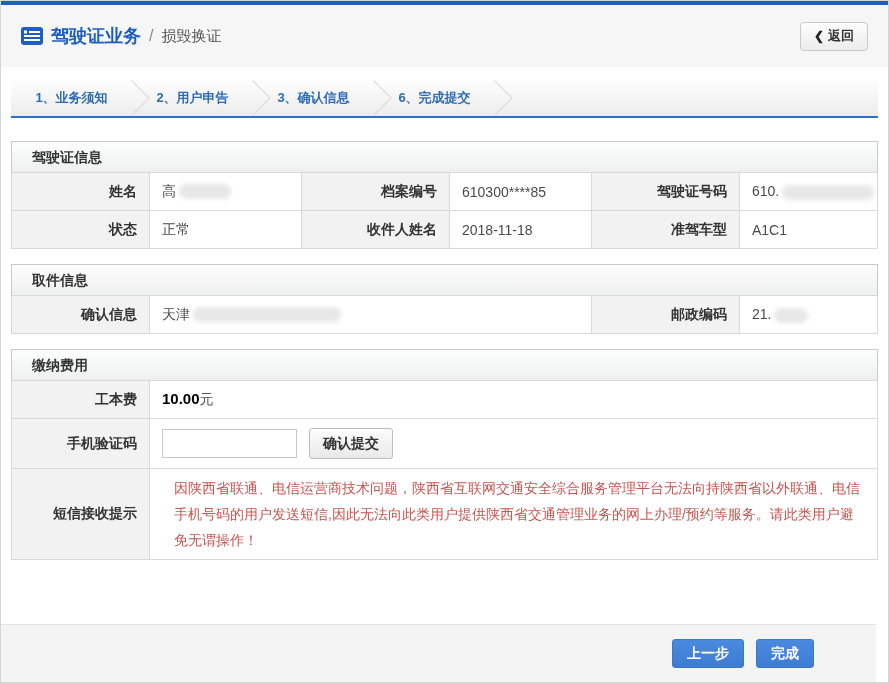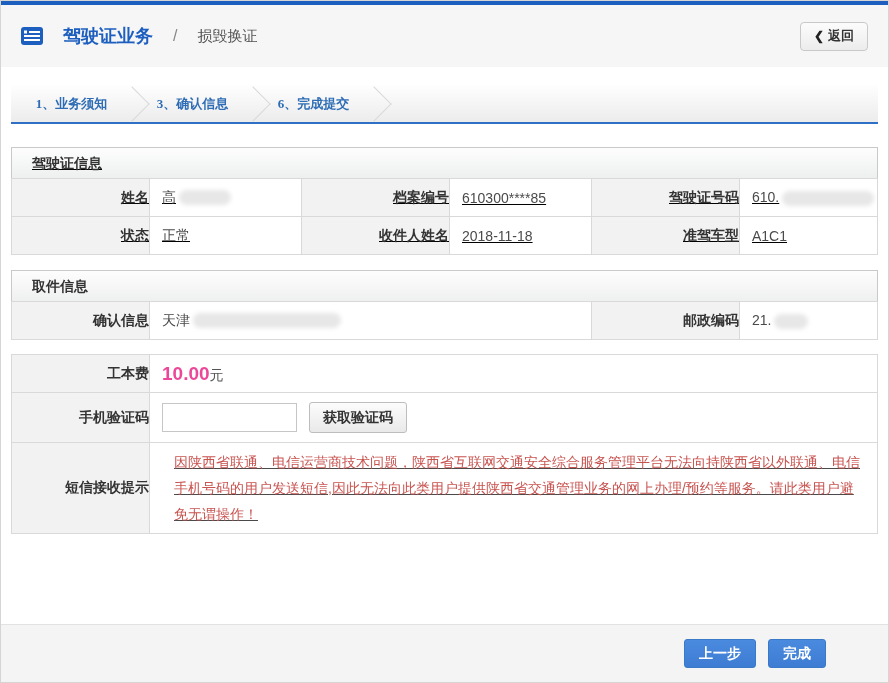--- a/index.html
+++ b/index.html
@@ -13,101 +13,100 @@
     border:1px solid #d5d5d5; background:#fff; overflow:hidden;
   }
   .topbar { height:4px; background:#1d5fbf; }
 
   
   .header {
     height:62px; background:#f6f6f6;
     display:flex; align-items:center; justify-content:space-between;
     padding:0 20px;
   }
-  .title-group { display:flex; align-items:center; gap:20px; }
+  .title-group { display:flex; align-items:center; gap:8px; }
   .title-main { font-size:18px; font-weight:bold; color:#1d5fbf; }
   .title-sep  { font-size:16px; color:#888; }
   .title-sub  { font-size:15px; color:#555; }
   .btn-back {
     display:inline-flex; align-items:center; gap:4px;
     height:29px; padding:0 13px;
     background:linear-gradient(#fcfcfc,#ececec);
     border:1px solid #c9c9c9; border-radius:4px;
     font-size:13px; font-weight:bold; color:#333; cursor:pointer;
   }
   .btn-back .chev { font-size:12px; font-weight:bold; color:#222; }
 
   
   .steps {
-    margin:18px 10px; height:39px; display:flex;
+    margin:12px 10px; height:39px; display:flex;
     background:linear-gradient(#fefefe,#ececec);
     border-bottom:2px solid #2f6fc5;
-    font-family:Liberation Serif, serif;
   }
   .step {
     position:relative; width:121px; height:37px;
     display:flex; align-items:center; justify-content:center;
     font-size:13px; font-weight:bold; color:#2e6cb5; cursor:pointer;
   }
   .step:not(.active)::after {
     content:""; position:absolute; right:0; top:50%;
     width:24px; height:24px;
     border-top:1px solid #d9d9d9; border-right:1px solid #d9d9d9;
     transform:translate(50%,-50%) rotate(45deg);
     pointer-events:none;
   }
   .step.active {
     background:linear-gradient(#4080dc,#2f6bc6); color:#fff;
     clip-path:polygon(0 0, calc(100% - 13px) 0, 100% 50%, calc(100% - 13px) 100%, 0 100%);
   }
 
   
   .section { margin:0 10px; }
-  .section.first { margin-top:23px;text-decoration:underline; }
+  .section.first { margin-top:23px; }
   .section + .section { margin-top:15px;border-radius:14px; }
   .section-header {
     height:32px; line-height:30px; padding-left:20px;
     font-size:14px; font-weight:bold; color:#333;
     background:linear-gradient(#fdfdfd,#eef0ef);
     border:1px solid #c9c9c9;
   }
   table { width:100%; border-collapse:collapse; table-layout:fixed; margin-top:-1px; }
   td { border:1px solid #d9d9d9; font-size:14px; height:38px; overflow:hidden; white-space:nowrap; }
-  td.lbl { background:#f2f2f2; text-align:right; font-weight:bold; color:#333; }
+  td.lbl { background:#f2f2f2; text-align:right; padding-right:12px; font-weight:bold; color:#333; }
   td.val { background:#fff; padding-left:12px; color:#4a4a4a; }
 
   .blur {
     display:inline-block; vertical-align:middle; height:15px;
     border-radius:8px; background:#e7e7e7; filter:blur(2px); margin-left:3px;
   }
 
-  .amount { color:#ec4899; font-weight:bold; font-size:19px; }
+  .amount { color:#000000; font-weight:bold; font-size:15px; }
   .unit { color:#555; font-size:14px; }
 
   td.captcha-cell { height:50px; }
   .captcha-input {
     width:135px; height:29px; border:1px solid #c6c6c6; background:#fff;
     padding:0 6px; font-size:14px; vertical-align:middle;
   }
   .btn-getcode {
     height:31px; margin-left:8px; padding:0 13px; vertical-align:middle;
     background:linear-gradient(#fcfcfc,#e9e9e9);
     border:1px solid #bdbdbd; border-radius:3px;
     font-size:14px; font-weight:bold; color:#333; cursor:pointer;
   }
 
-  td.notice-cell { height:66px; white-space:normal;text-decoration:underline; }
+  td.notice-cell { height:66px; white-space:normal; }
   .notice-text {
     display:block; padding:6px 12px; color:#c85450;
     font-size:14px; line-height:26px;
   }
 
   
   .footer {
-    position:absolute; left:0; right:0; bottom:0; height:58px;
+    position:absolute; left:0; right:12px; bottom:0; height:58px;
     background:#f4f4f4; border-top:1px solid #e2e2e2;
     display:flex; align-items:center; justify-content:flex-end;
     gap:12px; padding-right:62px;
   }
   .btn-blue {
     min-width:52px; height:29px; padding:0 14px;
     background:linear-gradient(#4a8adf,#3d7cd2); color:#fff;
     border:1px solid #3a78c8; border-radius:3px;
     font-size:14px; font-weight:bold; cursor:pointer;
     font-family:inherit;
@@ -135,20 +134,21 @@
       <span class="title-sub">损毁换证</span>
     </div>
     <button class="btn-back">
       <span class="chev">❮</span>
       <span>返回</span>
     </button>
   </div>
 
   <div class="steps">
     <div class="step">1、业务须知</div>
+    <div class="step">2、用户申告</div>
     <div class="step">3、确认信息</div>
     <div class="step">6、完成提交</div>
   </div>
 
   <div class="section first">
     <div class="section-header">驾驶证信息</div>
     <table>
       <colgroup>
         <col style="width:138px">
           <col style="width:152px">
@@ -194,37 +194,38 @@
         <td class="lbl">确认信息</td>
         <td class="val" colspan="3"><span>天津</span><span class="blur" style="width:148px"></span></td>
         <td class="lbl">邮政编码</td>
         <td class="val"><span>21.</span><span class="blur" style="width:34px"></span></td>
       </tr>
     </tbody>
       </table>
   </div>
 
   <div class="section">
+    <div class="section-header">缴纳费用</div>
     <table>
       <colgroup>
         <col style="width:138px">
           <col>
       </colgroup>
       <tbody>
           <tr>
         <td class="lbl">工本费</td>
         <td class="val">
           <span class="amount">10.00</span><span class="unit">元</span>
         </td>
       </tr>
       <tr>
         <td class="lbl">手机验证码</td>
         <td class="val captcha-cell">
           <input class="captcha-input" type="text" value="" style="">
-          <button class="btn-getcode">获取验证码</button>
+          <button class="btn-getcode">确认提交</button>
         </td>
       </tr>
       <tr>
         <td class="lbl">短信接收提示</td>
         <td class="val notice-cell">
           <span class="notice-text">因陕西省联通、电信运营商技术问题，陕西省互联网交通安全综合服务管理平台无法向持陕西省以外联通、电信手机号码的用户发送短信,因此无法向此类用户提供陕西省交通管理业务的网上办理/预约等服务。请此类用户避免无谓操作！</span>
         </td>
       </tr>
     </tbody>
       </table>

